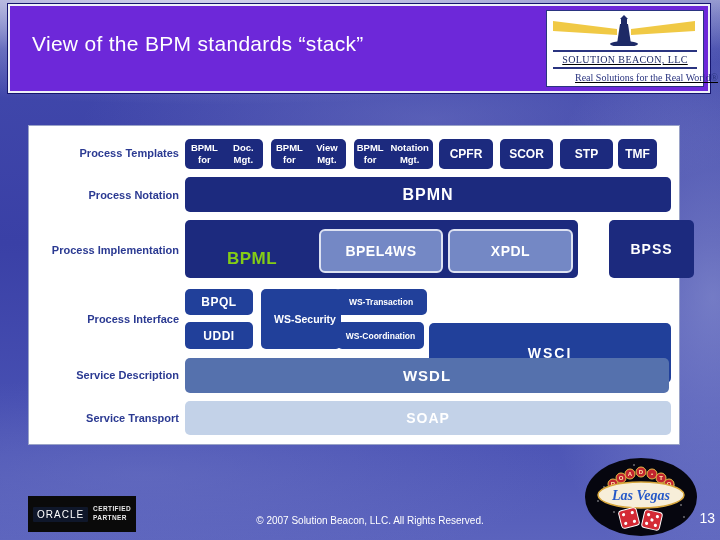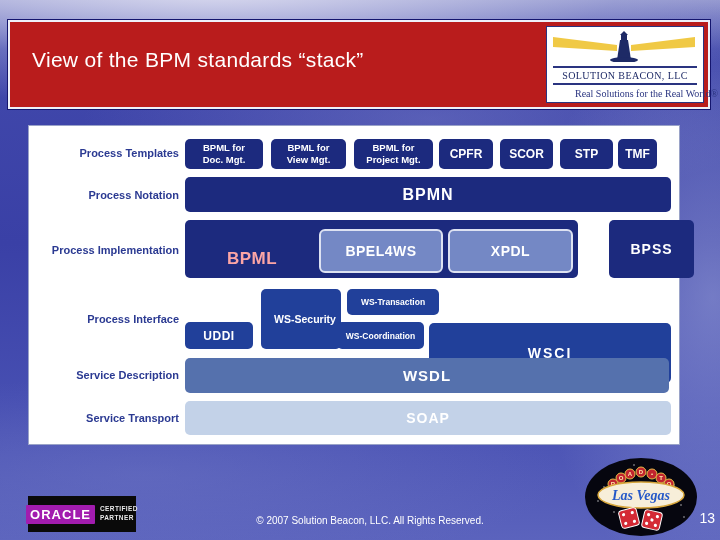--- a/index.html
+++ b/index.html
@@ -7,58 +7,58 @@
     width:720px;height:540px;position:relative;overflow:hidden;
     font-family:"Liberation Sans",sans-serif;
     background:
       radial-gradient(ellipse 900px 160px at 30% -2%, rgba(230,230,245,.85), rgba(175,180,225,.35) 45%, transparent 72%),
       radial-gradient(ellipse 260px 420px at 99% 55%, rgba(160,168,220,.55), transparent 70%),
       radial-gradient(ellipse 500px 120px at 60% 22%, rgba(150,155,215,.30), transparent 70%),
       radial-gradient(ellipse 600px 140px at 20% 88%, rgba(120,128,200,.35), transparent 70%),
       linear-gradient(180deg,#9094cc 0%,#7176c0 3%,#4148ab 9%,#3a40a6 45%,#474fb2 75%,#5b63bd 100%);
   }
   
-  .hdr{position:absolute;left:8px;top:20px;width:698px;height:85px;
-       background:#b91c1c;border:2px solid #eef0f8;box-shadow:0 0 0 1px #14156e;}
+  .hdr{position:absolute;left:8px;top:4px;width:698px;height:85px;
+       background:#6d28d9;border:2px solid #eef0f8;box-shadow:0 0 0 1px #14156e;}
   .hdr-title{position:absolute;left:22px;top:26px;color:#ffffff;font-size:21px;letter-spacing:.3px;}
   .logo-box{position:absolute;top:4px;right:4px;width:156px;height:75px;background:#ffffff;
-            border:1px solid #2a3480;padding:0;}
+            border:1px solid #2a3480;padding:0;text-decoration:underline;}
   .lh-art{margin:3px 6px 0 6px;border-bottom:2px solid #2a3480;}
   .logo-name{margin:0 6px;text-align:center;font-family:"Liberation Serif",serif;color:#1e2a66;
              font-size:10px;letter-spacing:.4px;padding:2px 0 2px 0;border-bottom:2px solid #2a3480;white-space:nowrap;}
   .logo-tagline{text-align:center;font-family:"Liberation Serif",serif;color:#2a3480;font-size:10px;
                 padding-top:3px;white-space:nowrap;padding-left:28px;}
   
   .panel{position:absolute;left:28px;top:125px;width:650px;height:318px;background:#ffffff;
          border:1px solid #9aa3c8;}
   .rlabel{position:absolute;left:6px;width:144px;height:16px;line-height:16px;text-align:right;
           color:#2b3a92;font-size:11px;font-weight:bold;white-space:nowrap;}
   .box{position:absolute;border-radius:5px;color:#ffffff;font-weight:bold;
-       display:flex;flex-direction:column;align-items:center;justify-content:center;text-align:center;}
+       display:flex;flex-direction:row;align-items:center;justify-content:center;text-align:center;}
   .navy{background:#1c2a7e;}
   .mid{background:#21409a;}
   .tmpl{font-size:9.5px;line-height:1.3;}
   .tmpl-s{font-size:12px;}
   .bpmn{font-size:16px;letter-spacing:1px;}
   .impl-main{position:absolute;left:0;top:0;bottom:0;width:134px;display:flex;align-items:center;
-             justify-content:center;font-size:17px;font-weight:bold;color:#fca5a5;letter-spacing:.5px;margin-top:20px;}
+             justify-content:center;font-size:17px;font-weight:bold;color:#84cc16;letter-spacing:.5px;margin-top:20px;}
   .inner{position:absolute;top:9px;height:40px;background:#7488c5;border:2px solid #dde2f2;
          border-radius:6px;display:flex;align-items:center;justify-content:center;
          color:#fff;font-weight:bold;font-size:14px;letter-spacing:.5px;}
   .bpss{font-size:14px;letter-spacing:1px;margin-left:23px;}
   .ws-sm{font-size:8.5px;}
   .ws-md{font-size:10.5px;padding-left:8px;}
   .if-lg{font-size:12px;letter-spacing:.5px;}
   .wsci{font-size:14px;letter-spacing:2px;margin-top:34px;}
   .wsdl{background:#5571ad;font-size:15px;letter-spacing:1px;}
   .soap{background:#c3d2e8;font-size:14px;letter-spacing:1px;}
   
   .oracle-badge{position:absolute;left:28px;top:496px;width:108px;height:36px;background:#0a0a0a;
                 display:flex;align-items:center;justify-content:center;gap:5px;}
-  .oracle-word{background:#a21caf;color:#ffffff;font-size:13px;font-weight:bold;letter-spacing:1px;
+  .oracle-word{background:#0f172a;color:#ffffff;font-size:10px;font-weight:normal;letter-spacing:1px;
                padding:2px 4px;border-radius:1px;}
   .oracle-cert{color:#e8e8e8;font-size:6.5px;font-weight:bold;line-height:1.35;letter-spacing:.4px;}
   .copyright{position:absolute;left:0;top:515px;width:740px;text-align:center;color:#ffffff;font-size:10px;}
   .vegas{position:absolute;left:584px;top:457px;width:114px;height:80px;}
   .pagenum{position:absolute;right:5px;top:510px;color:#ffffff;font-size:14px;}
 </style>
 </head>
 <body>
 
 <div class="hdr">
@@ -90,39 +90,40 @@
   <div class="box navy tmpl" style="left:156px;top:13px;width:78px;height:30px">
     <span>BPML for</span>
     <span>Doc. Mgt.</span>
   </div>
   <div class="box navy tmpl" style="left:242px;top:13px;width:75px;height:30px">
     <span>BPML for</span>
     <span>View Mgt.</span>
   </div>
   <div class="box navy tmpl" style="left:325px;top:13px;width:79px;height:30px">
     <span>BPML for</span>
-    <span>Project Mgt.</span>
+    <span>Notation Mgt.</span>
   </div>
   <div class="box navy tmpl-s" style="left:410px;top:13px;width:54px;height:30px">CPFR</div>
   <div class="box navy tmpl-s" style="left:471px;top:13px;width:53px;height:30px">SCOR</div>
   <div class="box navy tmpl-s" style="left:531px;top:13px;width:53px;height:30px">STP</div>
   <div class="box navy tmpl-s" style="left:589px;top:13px;width:39px;height:30px">TMF</div>
 
   <div class="box navy bpmn" style="left:156px;top:51px;width:486px;height:35px">BPMN</div>
 
   <div class="box navy" style="left:156px;top:94px;width:393px;height:58px">
     <span class="impl-main">BPML</span>
     <span class="inner" style="left:134px;width:120px">BPEL4WS</span>
     <span class="inner" style="left:263px;width:121px">XPDL</span>
   </div>
   <div class="box navy bpss" style="left:557px;top:94px;width:85px;height:58px">BPSS</div>
 
+  <div class="box mid if-lg" style="left:156px;top:163px;width:68px;height:26px">BPQL</div>
   <div class="box mid if-lg" style="left:156px;top:196px;width:68px;height:27px">UDDI</div>
   <div class="box mid ws-md" style="left:232px;top:163px;width:72px;height:60px">WS-Security</div>
-  <div class="box mid ws-sm" style="left:318px;top:163px;width:92px;height:26px">WS-Transaction</div>
+  <div class="box mid ws-sm" style="left:306px;top:163px;width:92px;height:26px">WS-Transaction</div>
   <div class="box mid ws-sm" style="left:308px;top:196px;width:87px;height:27px">WS-Coordination</div>
   <div class="box mid wsci" style="left:400px;top:163px;width:242px;height:60px">WSCI</div>
 
   <div class="box wsdl" style="left:156px;top:232px;width:484px;height:35px">WSDL</div>
 
   <div class="box soap" style="left:156px;top:275px;width:486px;height:34px">SOAP</div>
 </div>
 
 <div class="oracle-badge">
   <span class="oracle-word">ORACLE</span>

